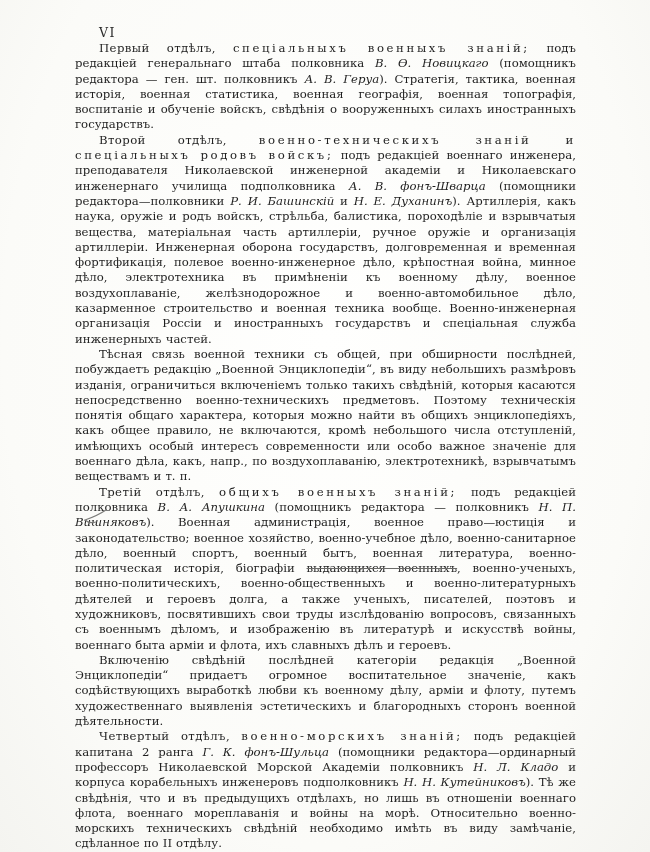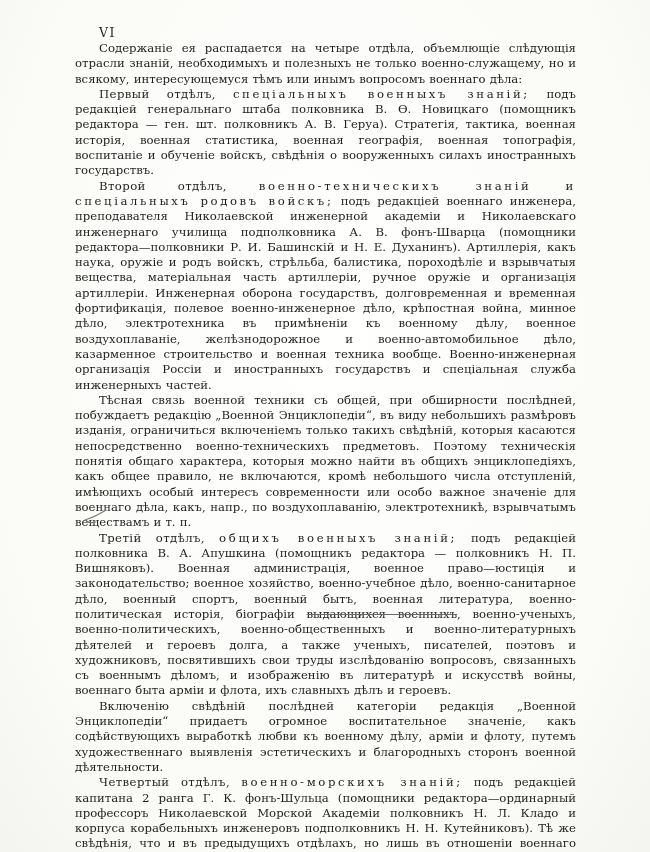--- a/index.html
+++ b/index.html
@@ -40,20 +40,21 @@
   .para {
     margin: 0;
     text-indent: 24px;
   }
   .seg-normal {}
   .seg-bold {
     font-weight: 400;
     letter-spacing: 0.4px;
   }
   .seg-italic {
+    font-style: italic;
   }
   .seg-spaced {
     letter-spacing: 2.6px;
   }
   .seg-underline {
     text-decoration-style: wavy;
     text-decoration-color: #6a6a68;
     text-decoration-thickness: 0.9px;
     text-underline-offset: 2px;
   }
@@ -71,21 +72,20 @@
   }
 </style>
 </head>
 <body>
 
 <div class="page">
 
   <div class="page-number">VI</div>
 
   <div class="text-block">
-    <p class="para"><span class="seg-normal">Содержаніе ея распадается на четыре отдѣла, объемлющіе слѣдующія отрасли знаній, необходимыхъ и полезныхъ не только военно-служащему, но и всякому, интересующемуся тѣмъ или инымъ вопросомъ военнаго дѣла:</span></p>
     <p class="para"><span class="seg-bold">Первый отдѣлъ, </span><span class="seg-spaced">спеціальныхъ военныхъ знаній;</span><span class="seg-normal"> подъ редакціей генеральнаго штаба полковника </span><span class="seg-italic">В. Ѳ. Новицкаго</span><span class="seg-normal"> (помощникъ редактора — ген. шт. полковникъ </span><span class="seg-italic">А. В. Геруа</span><span class="seg-normal">). Стратегія, тактика, военная исторія, военная статистика, военная географія, военная топографія, воспитаніе и обученіе войскъ, свѣдѣнія о вооруженныхъ силахъ иностранныхъ государствъ.</span></p>
     <p class="para"><span class="seg-bold">Второй отдѣлъ, </span><span class="seg-spaced">военно-техническихъ знаній и спеціальныхъ родовъ войскъ;</span><span class="seg-normal"> подъ редакціей военнаго инженера, преподавателя Николаевской инженерной академіи и Николаевскаго инженернаго училища подполковника </span><span class="seg-italic">А. В. фонъ-Шварца</span><span class="seg-normal"> (помощники редактора—полковники </span><span class="seg-italic">Р. И. Башинскій</span><span class="seg-normal"> и </span><span class="seg-italic">Н. Е. Духанинъ</span><span class="seg-normal">). Артиллерія, какъ наука, оружіе и родъ войскъ, стрѣльба, балистика, пороходѣліе и взрывчатыя вещества, матеріальная часть артиллеріи, ручное оружіе и организація артиллеріи. Инженерная оборона государствъ, долговременная и временная фортификація, полевое военно-инженерное дѣло, крѣпостная война, минное дѣло, электротехника въ примѣненіи къ военному дѣлу, военное воздухоплаваніе, желѣзнодорожное и военно-автомобильное дѣло, казарменное строительство и военная техника вообще. Военно-инженерная организація Россіи и иностранныхъ государствъ и спеціальная служба инженерныхъ частей.</span></p>
     <p class="para"><span class="seg-normal">Тѣсная связь военной техники съ общей, при обширности послѣдней, побуждаетъ редакцію „Военной Энциклопедіи“, въ виду небольшихъ размѣровъ изданія, ограничиться включеніемъ только такихъ свѣдѣній, которыя касаются непосредственно военно-техническихъ предметовъ. Поэтому техническія понятія общаго характера, которыя можно найти въ общихъ энциклопедіяхъ, какъ общее правило, не включаются, кромѣ небольшого числа отступленій, имѣющихъ особый интересъ современности или особо важное значеніе для военнаго дѣла, какъ, напр., по воздухоплаванію, электротехникѣ, взрывчатымъ веществамъ и т. п.</span></p>
     <p class="para"><span class="seg-bold">Третій отдѣлъ, </span><span class="seg-spaced">общихъ военныхъ знаній;</span><span class="seg-normal"> подъ редакціей полковника </span><span class="seg-italic">В. А. Апушкина</span><span class="seg-normal"> (помощникъ редактора — полковникъ </span><span class="seg-italic">Н. П. Вишняковъ</span><span class="seg-normal">). Военная администрація, </span><span class="seg-underline">военное право</span><span class="seg-normal">—юстиція и законодательство; военное хозяйство, </span><span class="seg-underline">военно-учебное дѣло,</span><span class="seg-normal"> военно-санитарное дѣло, военный спортъ, военный бытъ, </span><span class="seg-underline">военная литература,</span><span class="seg-normal"> военно-политическая исторія, </span><span class="seg-underline">біографіи</span><span class="seg-normal"> </span><span class="seg-strike">выдающихся военныхъ</span><span class="seg-normal">, военно-ученыхъ, военно-политическихъ, военно-общественныхъ и военно-литературныхъ дѣятелей и </span><span class="seg-underline">героевъ долга</span><span class="seg-normal">, а также </span><span class="seg-underline">ученыхъ, писателей,</span><span class="seg-normal"> поэтовъ и </span><span class="seg-underline">художниковъ</span><span class="seg-normal">, </span><span class="seg-underline">посвятившихъ свои труды изслѣдованію</span><span class="seg-normal"> вопросовъ, </span><span class="seg-underline">связанныхъ съ военнымъ дѣломъ,</span><span class="seg-normal"> и изображенію въ </span><span class="seg-underline">литературѣ и искусствѣ</span><span class="seg-normal"> войны, </span><span class="seg-underline">военнаго быта арміи и флота,</span><span class="seg-normal"> </span><span class="seg-underline">ихъ славныхъ дѣлъ и героевъ.</span></p>
     <p class="para"><span class="seg-normal">Включенію свѣдѣній послѣдней категоріи редакція „Военной Энциклопедіи“ придаетъ огромное воспитательное значеніе, какъ содѣйствующихъ выработкѣ любви къ военному дѣлу, арміи и флоту, путемъ художественнаго выявленія эстетическихъ и благородныхъ сторонъ военной дѣятельности.</span></p>
     <p class="para"><span class="seg-bold">Четвертый отдѣлъ, </span><span class="seg-spaced">военно-морскихъ знаній;</span><span class="seg-normal"> подъ редакціей капитана 2 ранга </span><span class="seg-italic">Г. К. фонъ-Шульца</span><span class="seg-normal"> (помощники редактора—ординарный профессоръ Николаевской Морской Академіи полковникъ </span><span class="seg-italic">Н. Л. Кладо</span><span class="seg-normal"> и корпуса корабельныхъ инженеровъ подполковникъ </span><span class="seg-italic">Н. Н. Кутейниковъ</span><span class="seg-normal">). Тѣ же свѣдѣнія, что и въ предыдущихъ отдѣлахъ, но лишь въ отношеніи военнаго флота, военнаго мореплаванія и войны на морѣ. Относительно военно-морскихъ техническихъ свѣдѣній необходимо имѣть въ виду замѣчаніе, сдѣланное по II отдѣлу.</span></p>
 
   </div>
 
   <svg class="margin-mark" viewBox="0 0 26 20">

